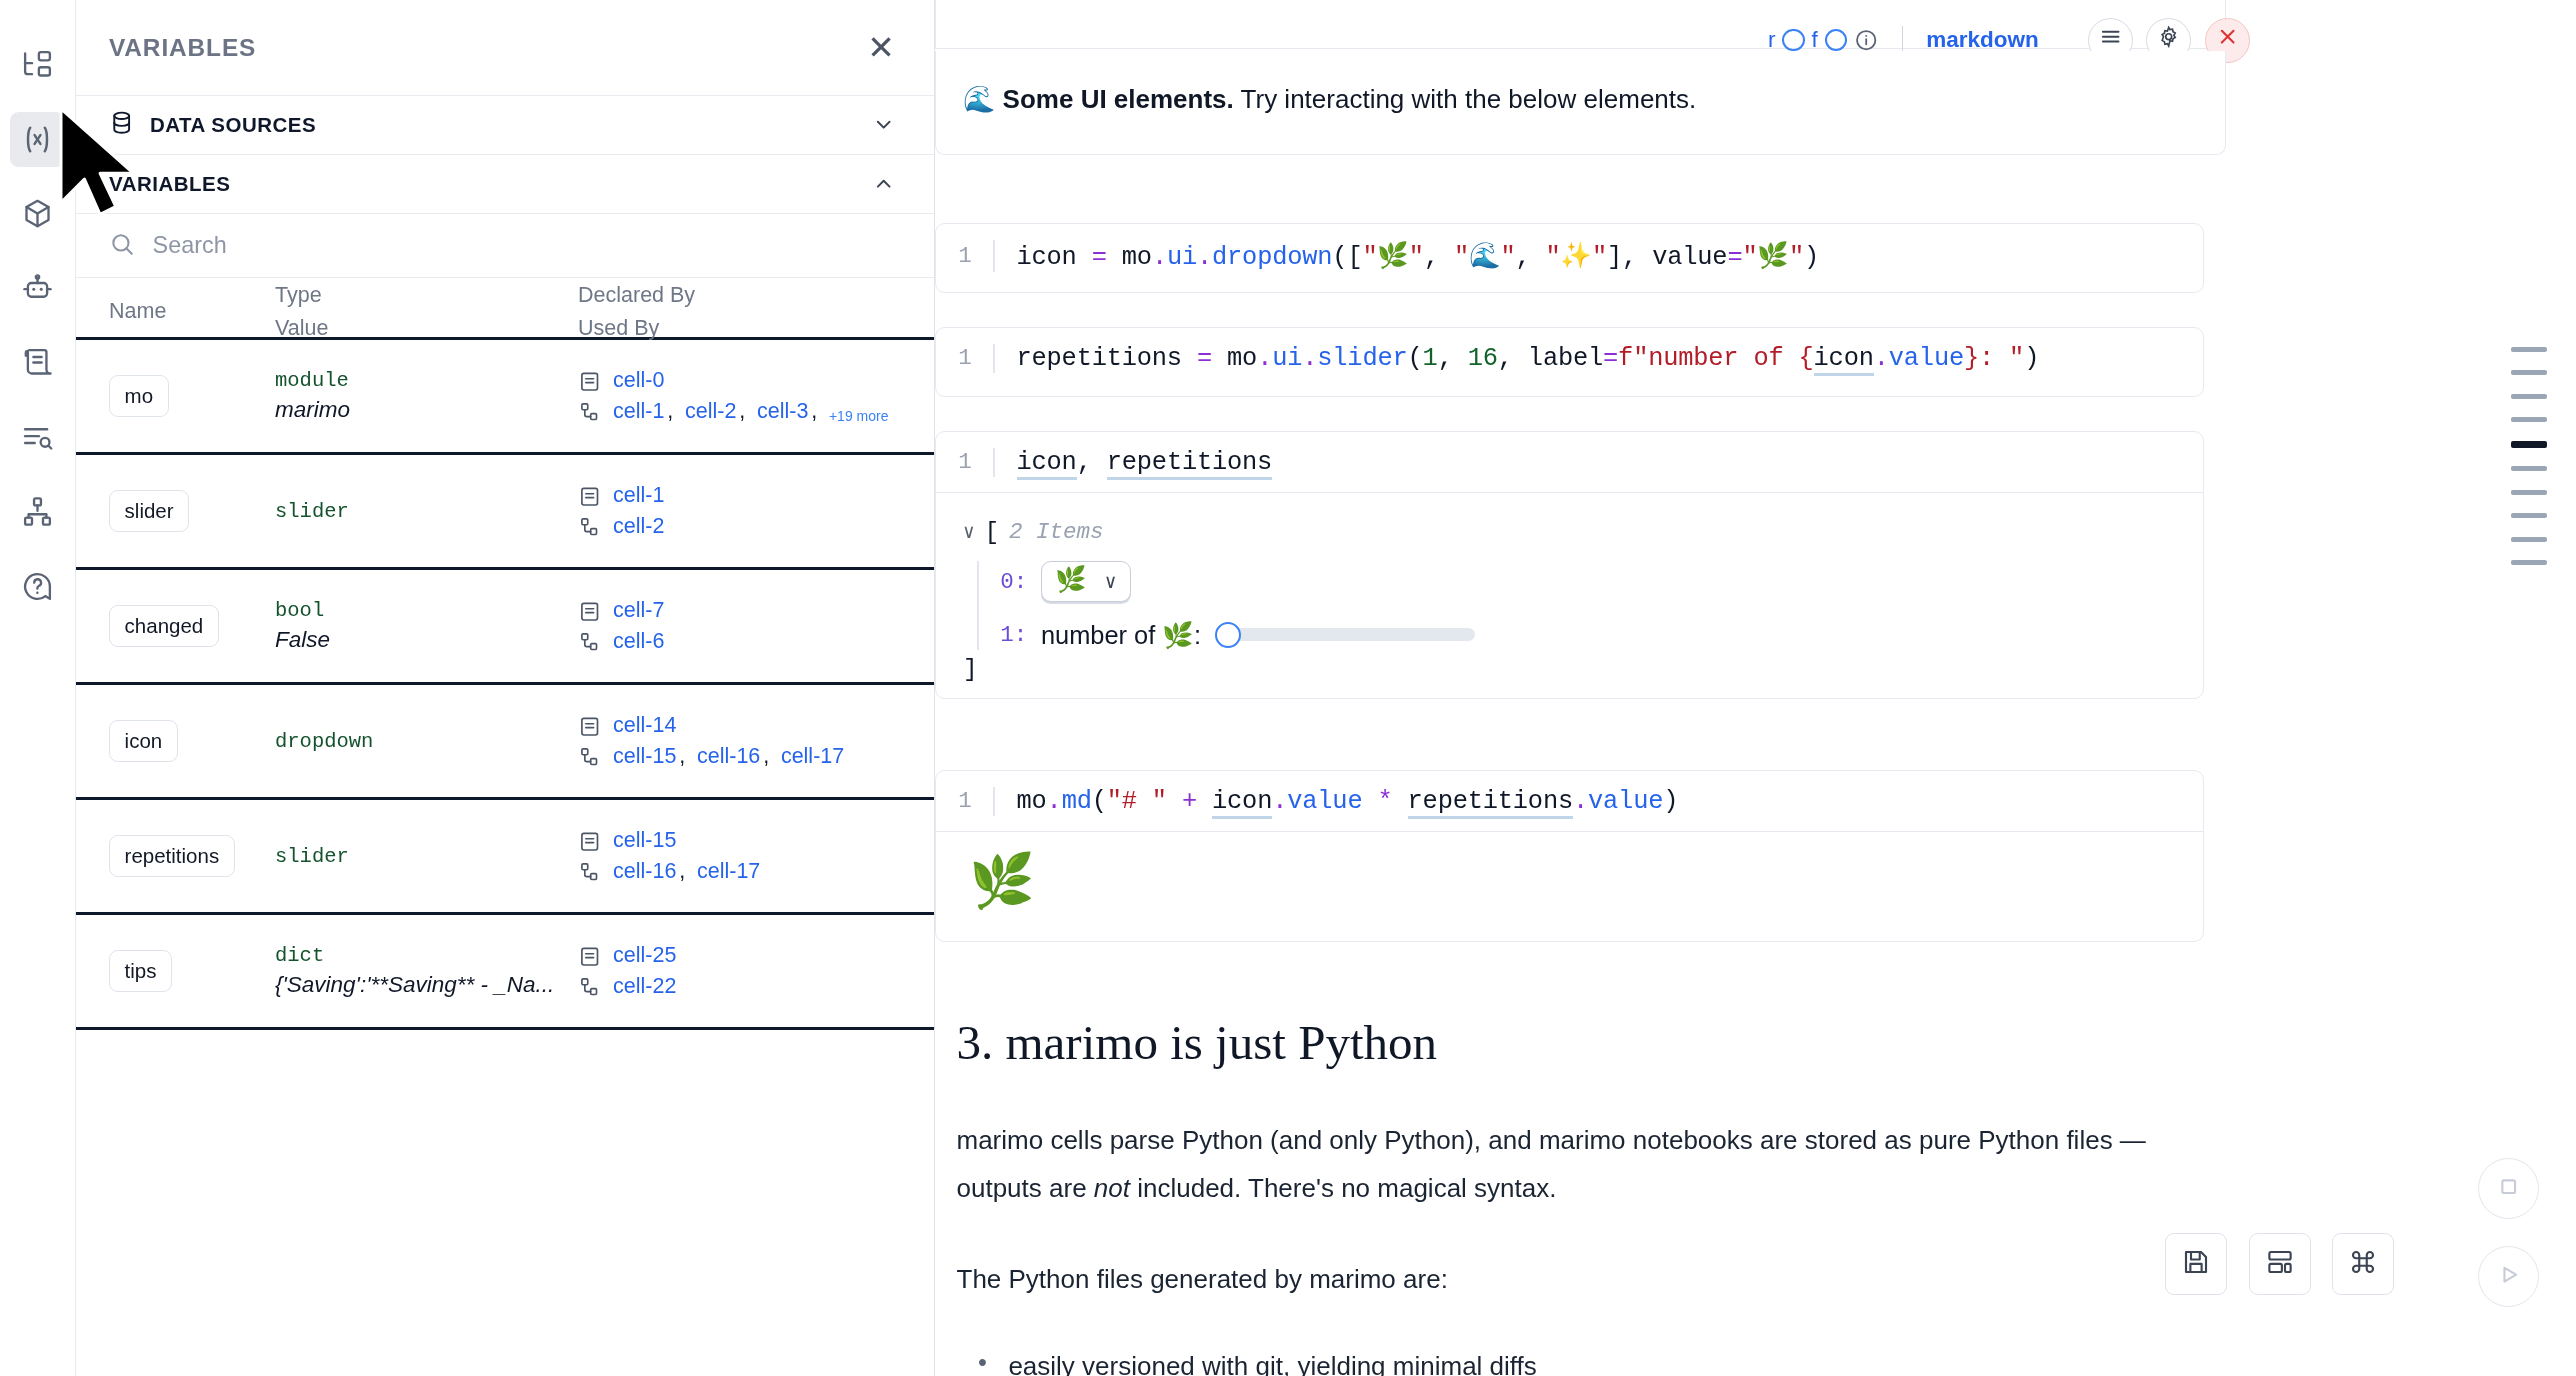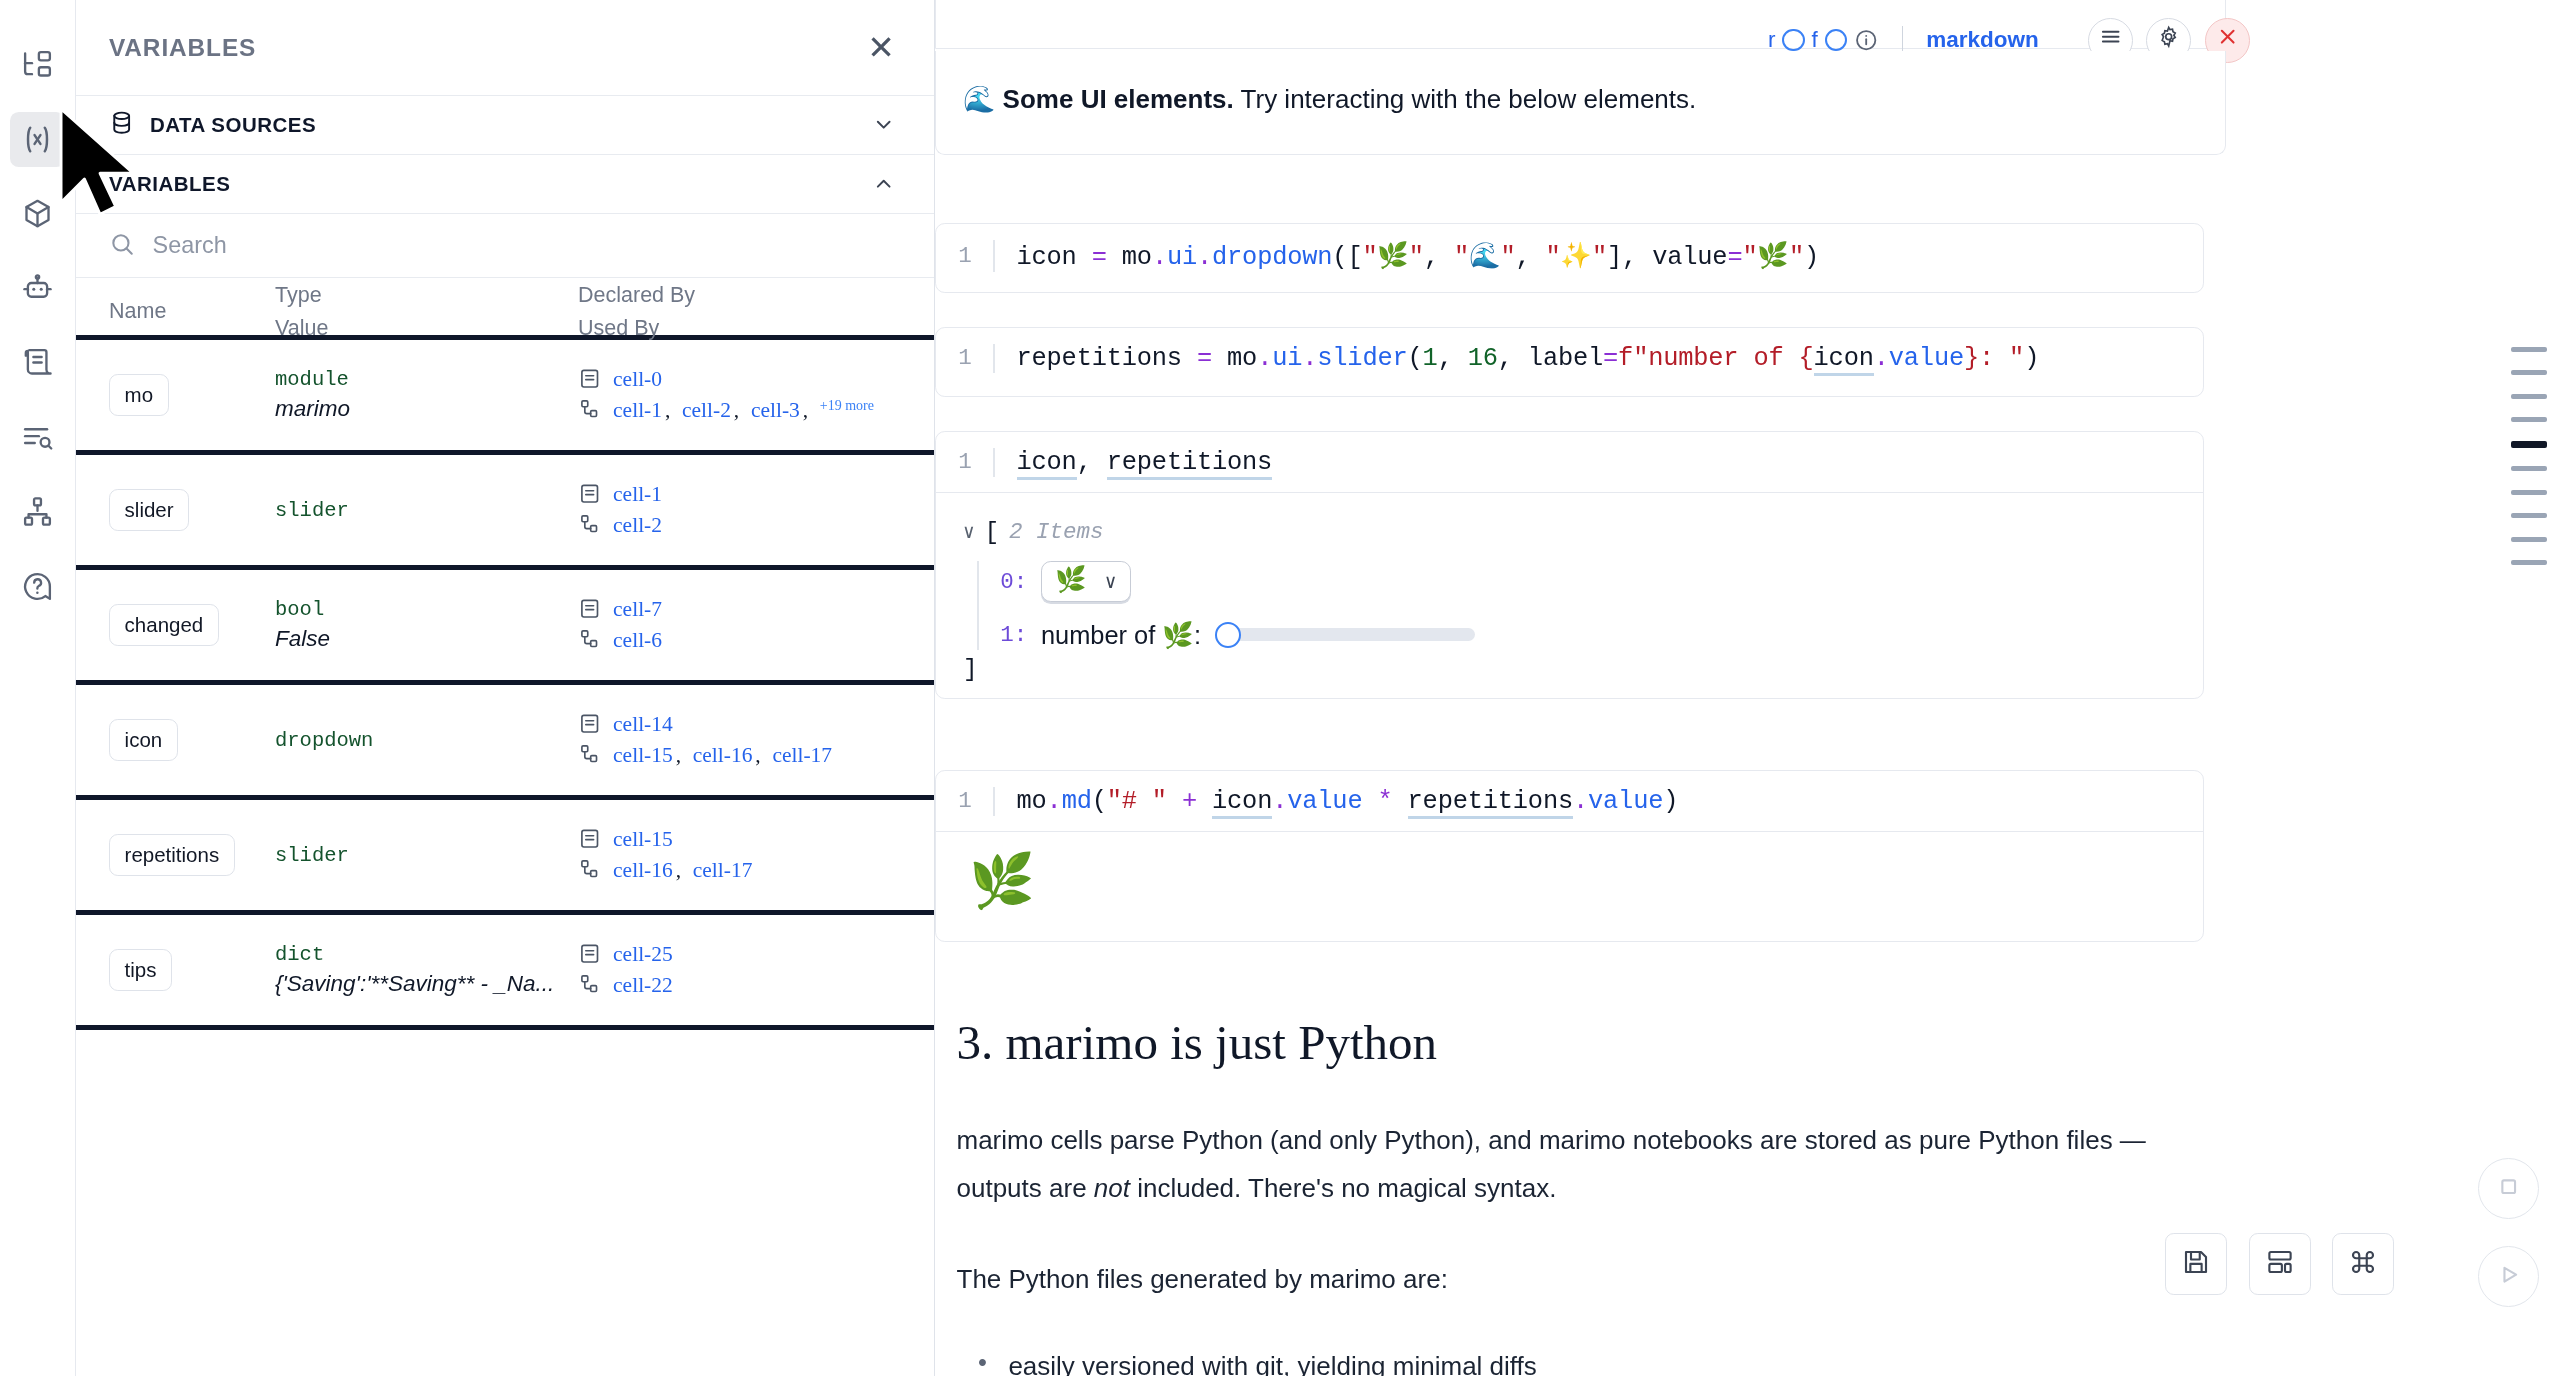--- a/index.html
+++ b/index.html
@@ -76,21 +76,21 @@
     font-family: "Liberation Sans", sans-serif;
     width: 100%;
   }
   .search-row input::placeholder { color: #8e96a5; }
 
   
   .vtable { flex: 1; overflow: hidden; }
   .vrow {
     display: grid;
     grid-template-columns: 166px 303px 1fr;
-    border-bottom: 5px solid #0f172a;
+    border-bottom: 3px solid #0f172a;
     align-items: center;
     padding: 0 9.8px 0 33px;
   }
   .vrow.header { height: 62px; padding-top: 3.9px; }
   .vrow.data { height: 115px; }
   .col-stack { display: flex; flex-direction: column; gap: 5.9px; }
   .hdr-txt { font-size: 21.5px; color: #6f7787; line-height: 1.25; }
 
   .name-chip {
     display: inline-flex; align-items: center; justify-content: center;
@@ -100,21 +100,21 @@
     max-width: 156px; overflow: hidden;
   }
   .type-txt {
     font-family: "Liberation Mono", monospace;
     font-size: 20.5px; color: #14532d;
   }
   .val-txt {
     font-size: 22.5px; color: #101828; white-space: nowrap;
     overflow: hidden; text-overflow: clip; max-width: 293px; font-style: italic;
   }
-  .cellrow { display: flex; align-items: flex-start; gap: 11.7px; font-family: Liberation Serif, serif; }
+  .cellrow { display: flex; align-items: flex-end; gap: 11.7px; }
   .cell-link {
     color: #2563eb; font-size: 21.5px; cursor: pointer; white-space: nowrap;
   }
   .cell-sep { color: #101828; font-size: 21.5px; margin-left: -8.8px; }
   .more-txt { color: #3b82f6; font-size: 14px; }
   .mini-ico { display: flex; align-items: center; color: #4b5565; }
 
   
   .notebook {
     flex: 1; height: 1377px; position: relative;

